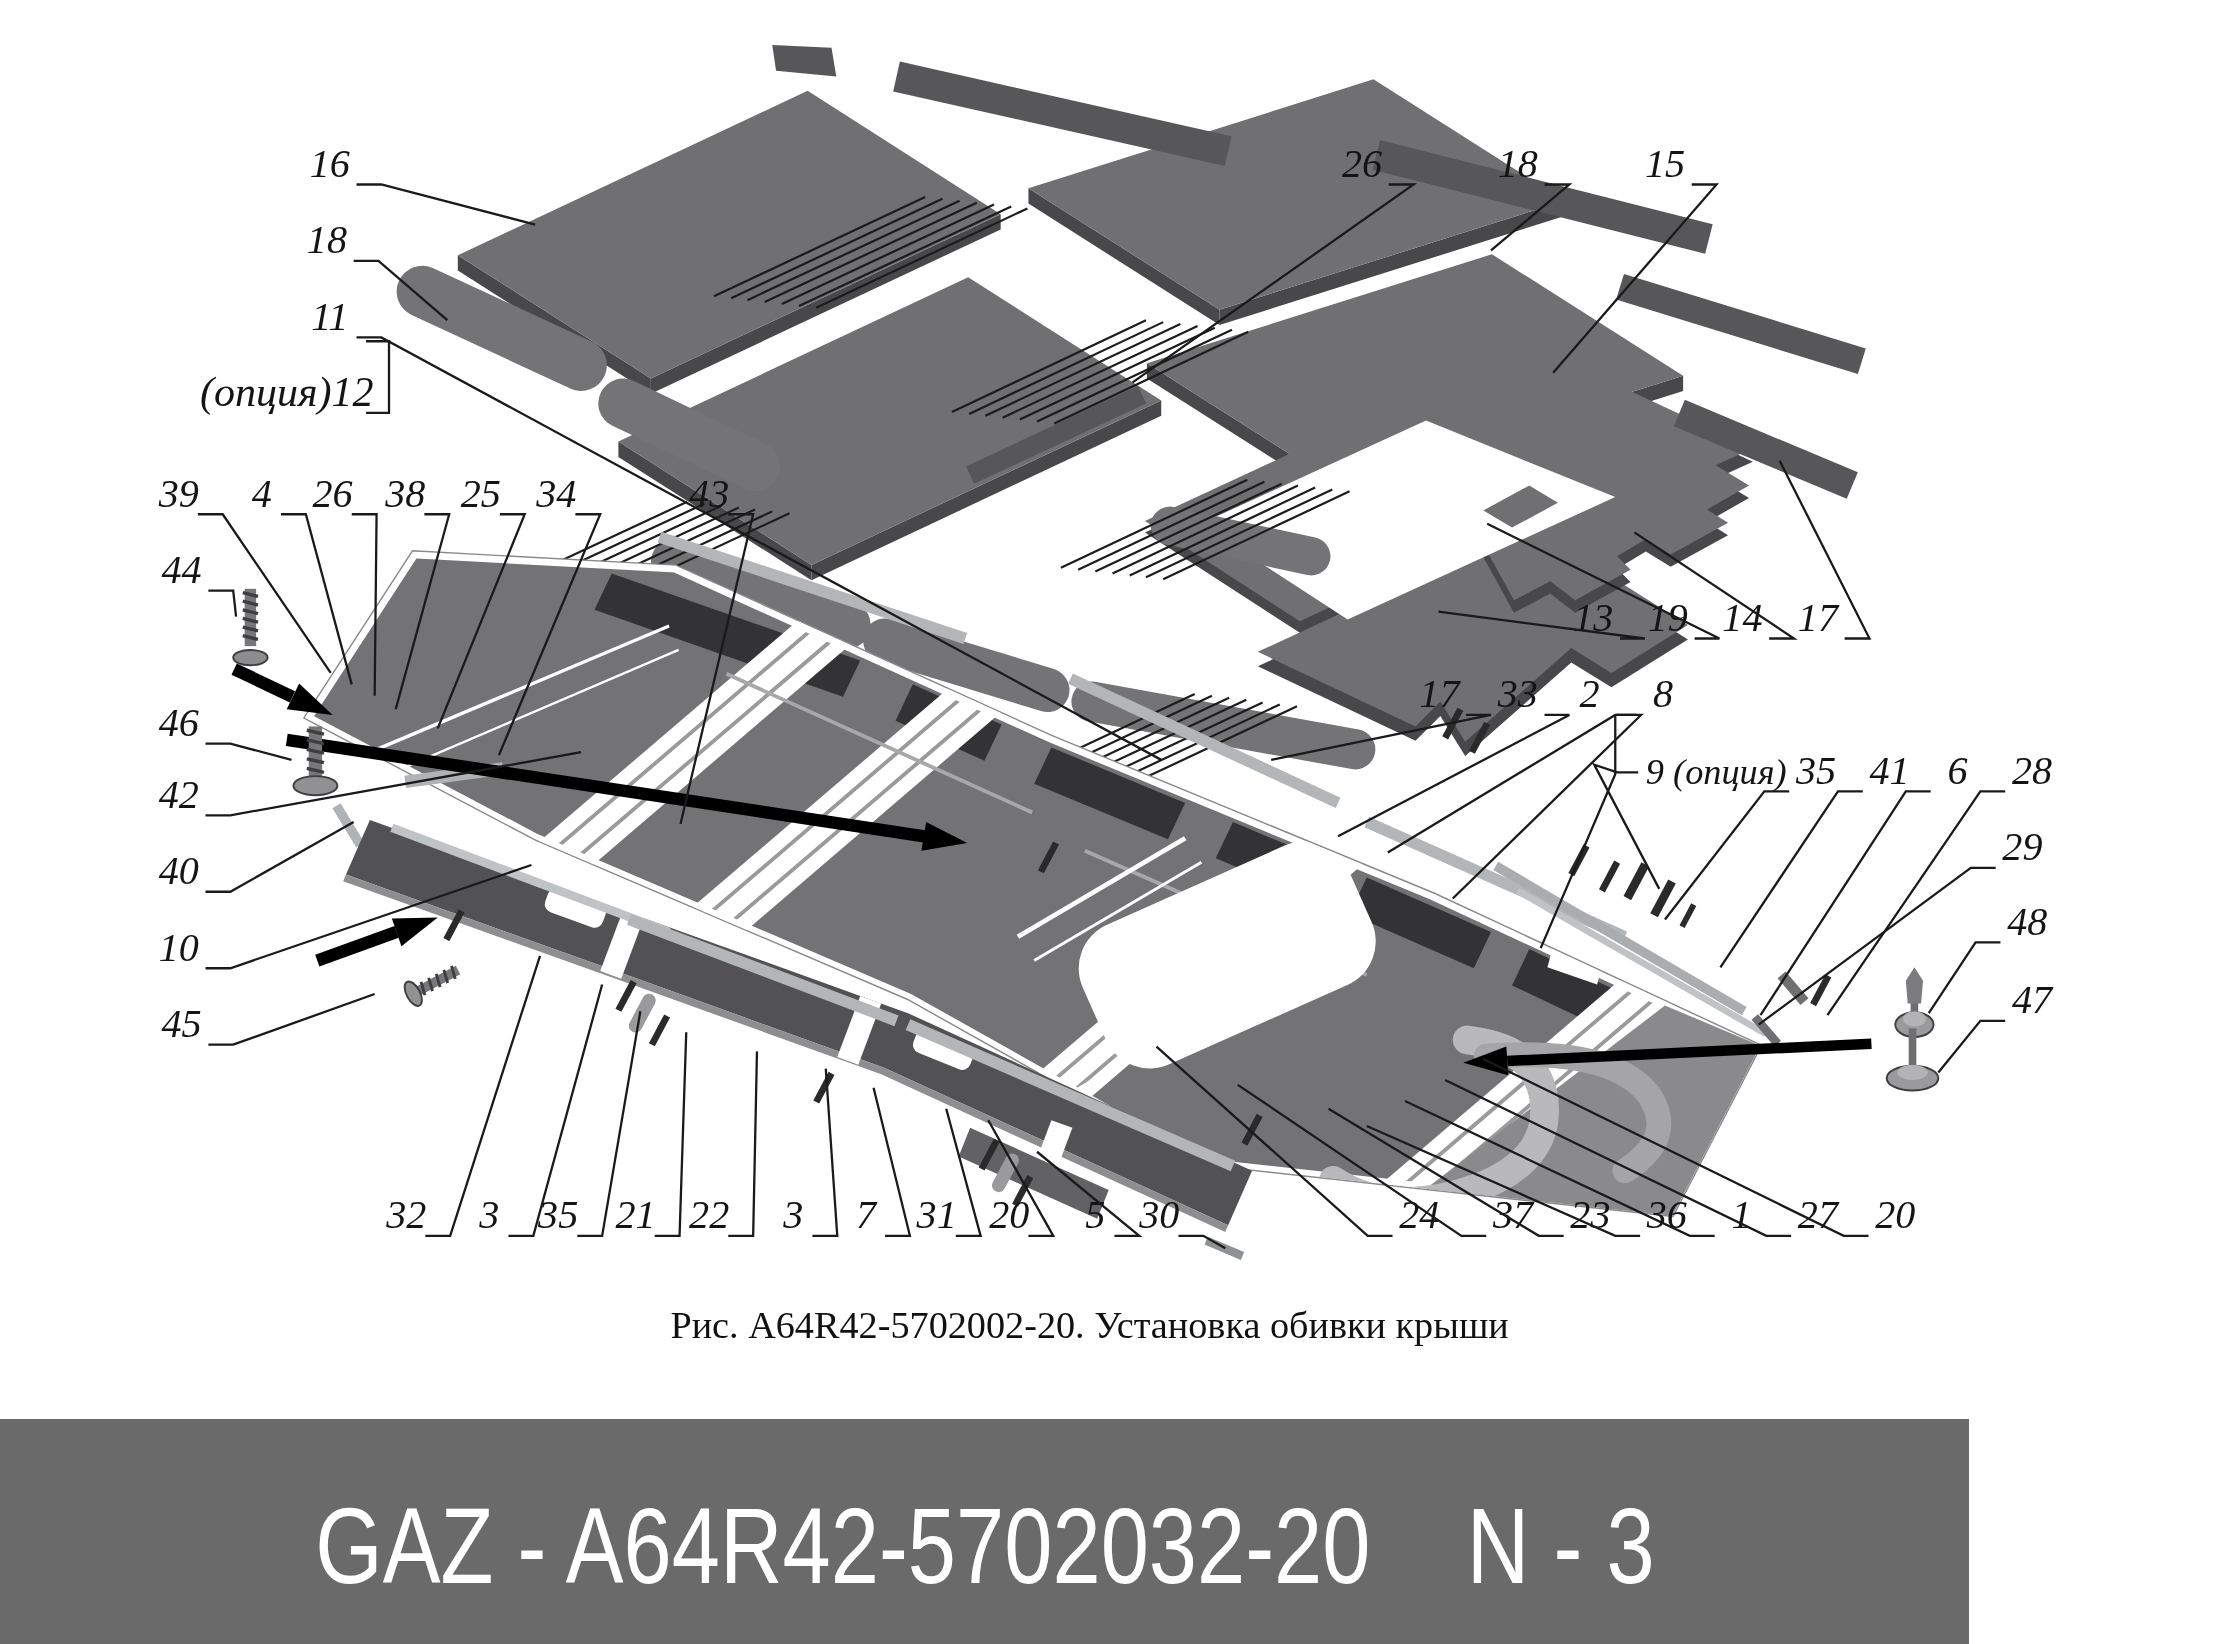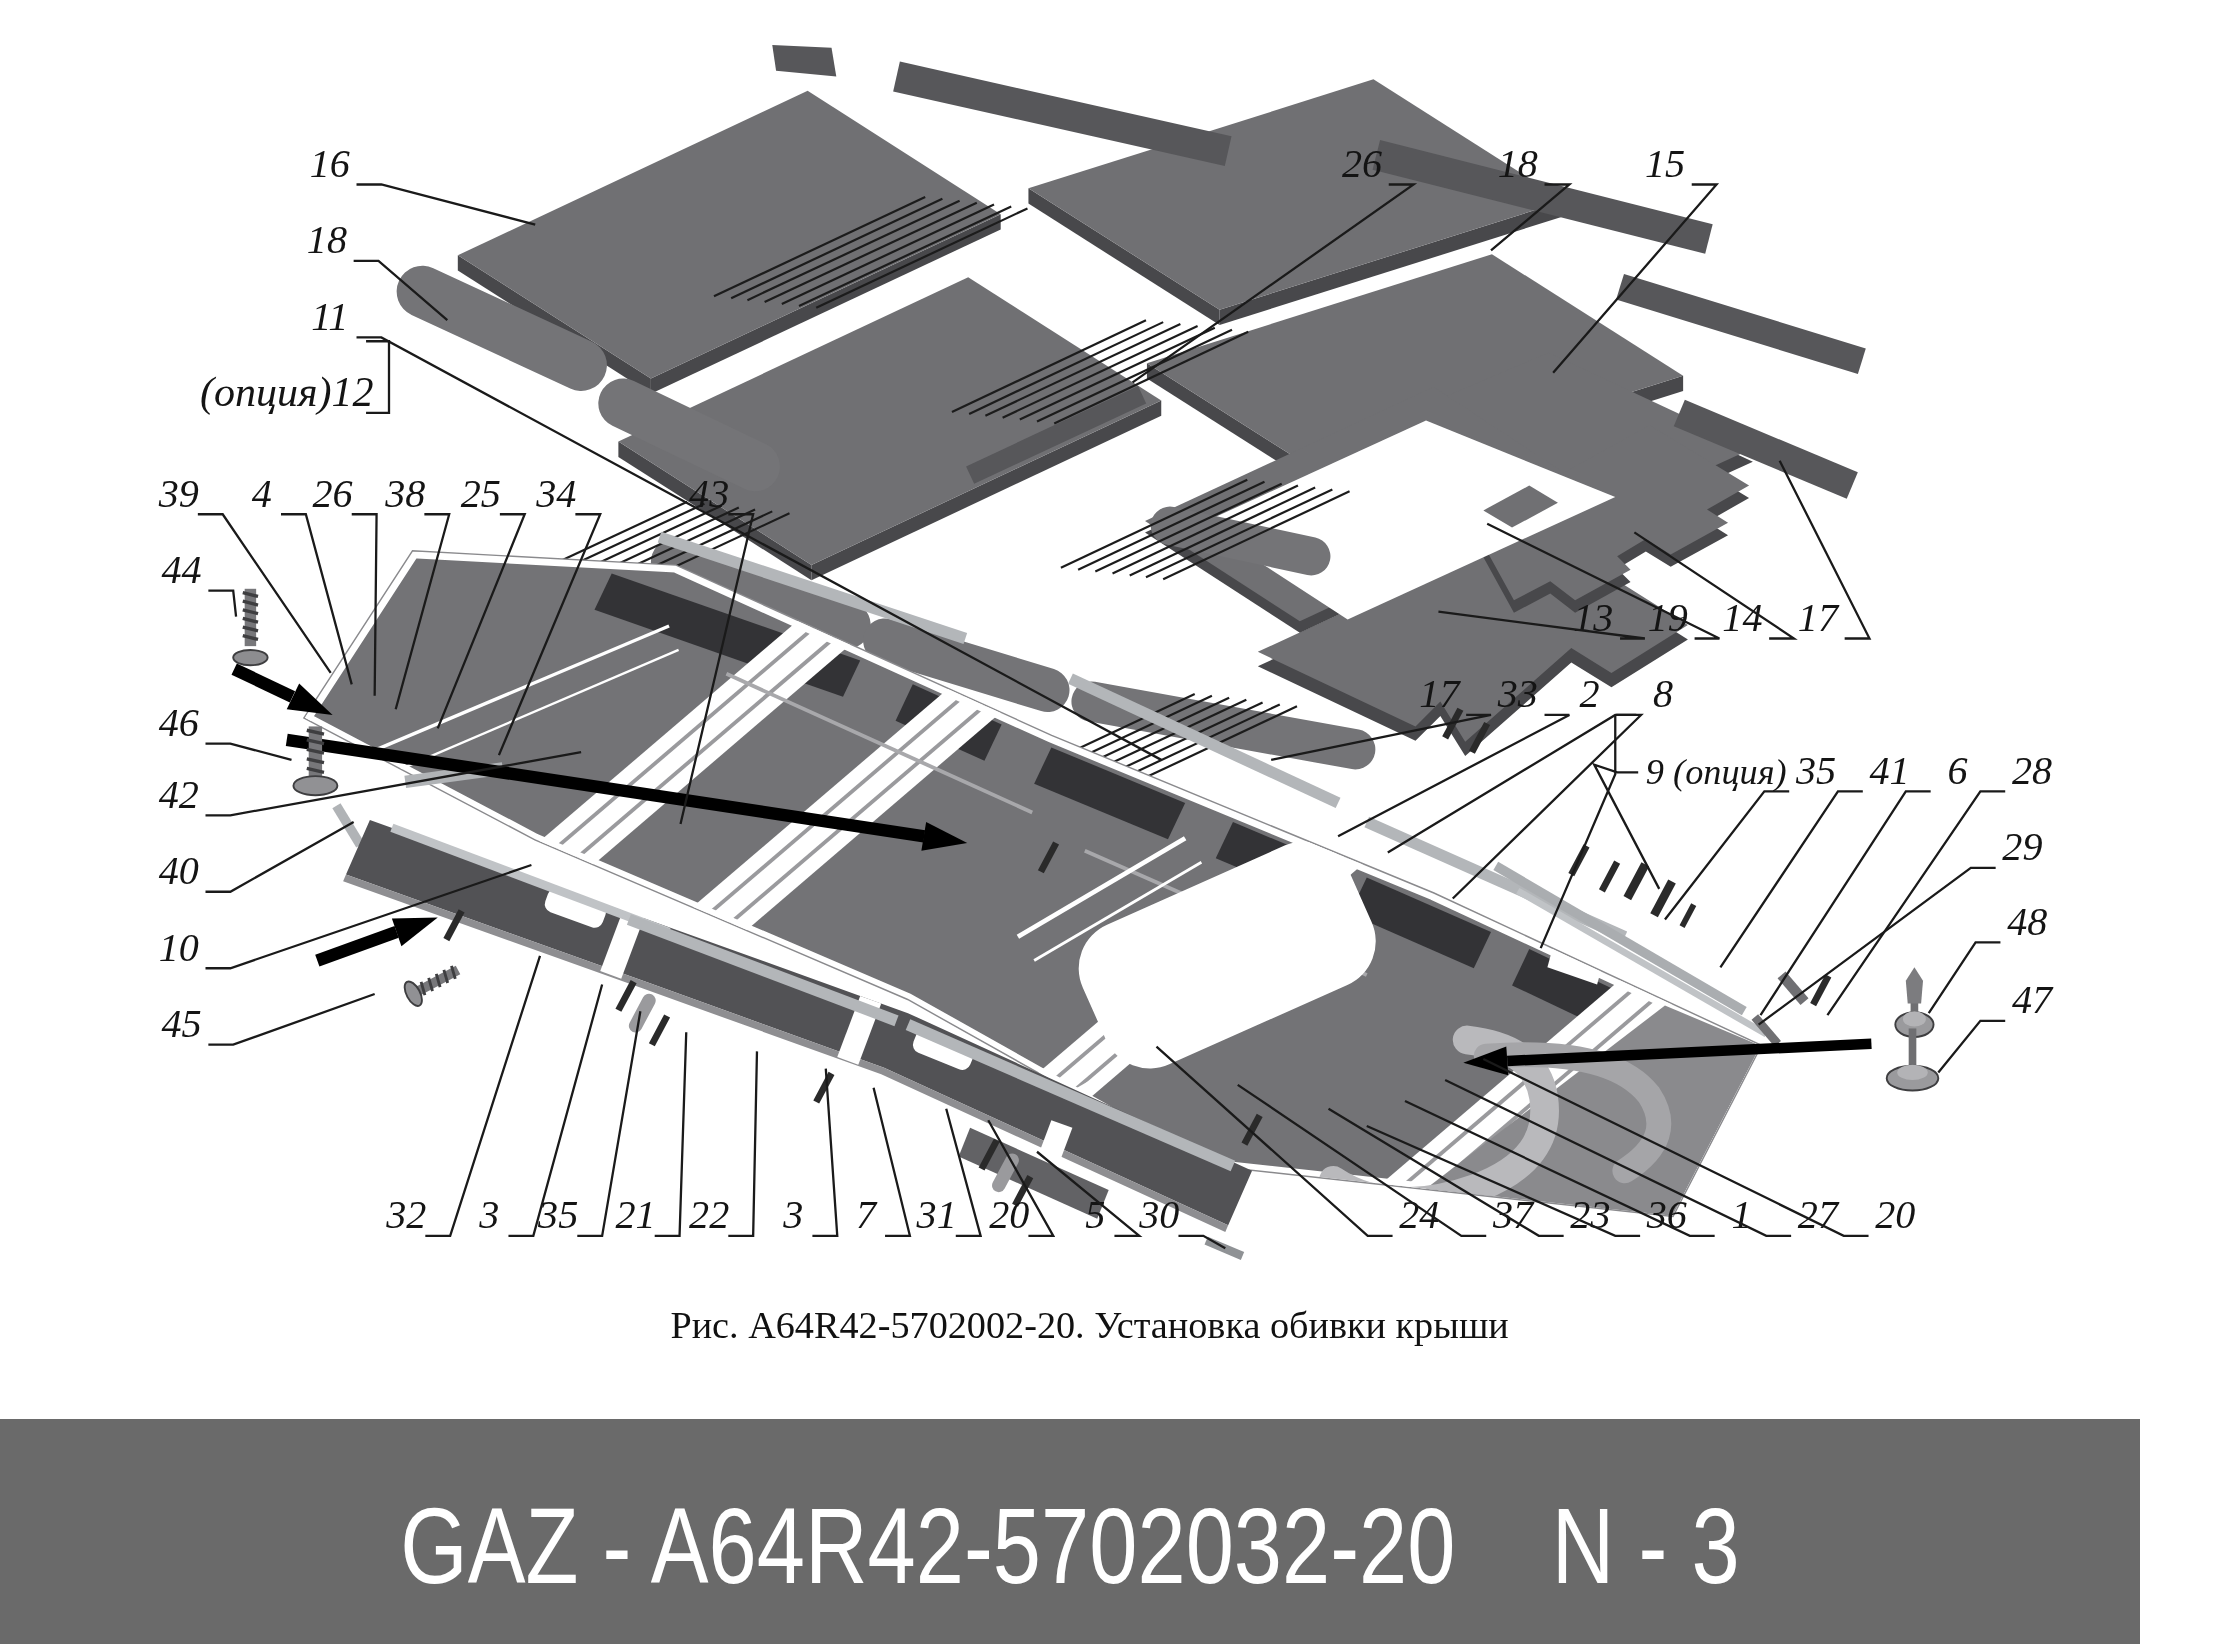--- a/index.html
+++ b/index.html
@@ -1,15 +1,15 @@
 <!DOCTYPE html>
 <html><head><meta charset="utf-8">
 <style>
 html,body{margin:0;padding:0;background:#fff;width:2226px;height:1644px;overflow:hidden}
-.footer{position:absolute;left:0;top:1419px;width:2140px;height:226px;background:#6a6a6a;font-family:"Liberation Sans",sans-serif;color:#fff;font-size:107px}
+.footer{position:absolute;left:0;top:1419px;width:1969px;height:226px;background:#6a6a6a;font-family:"Liberation Sans",sans-serif;color:#fff;font-size:107px}
 .footer span{position:absolute;left:50%;top:65px;transform:translateX(-50%) scaleX(0.81);white-space:nowrap}
 .wrap{position:absolute;left:0;top:0}
 </style></head>
 <body>
 <div class="wrap"><svg width="2226" height="1644" viewBox="0 0 2329 1720" font-family="Liberation Serif, serif">
       <rect width="2329" height="1720" fill="#ffffff"></rect>
       <g>
         <polygon points="479,267 681,396 681,412 479,283" fill="#48484b"></polygon>
         <polygon points="681,396 1047,224 1047,240 681,412" fill="#48484b"></polygon>
         <polygon points="479,267 845,95 1047,224 681,396" fill="#707073"></polygon>

